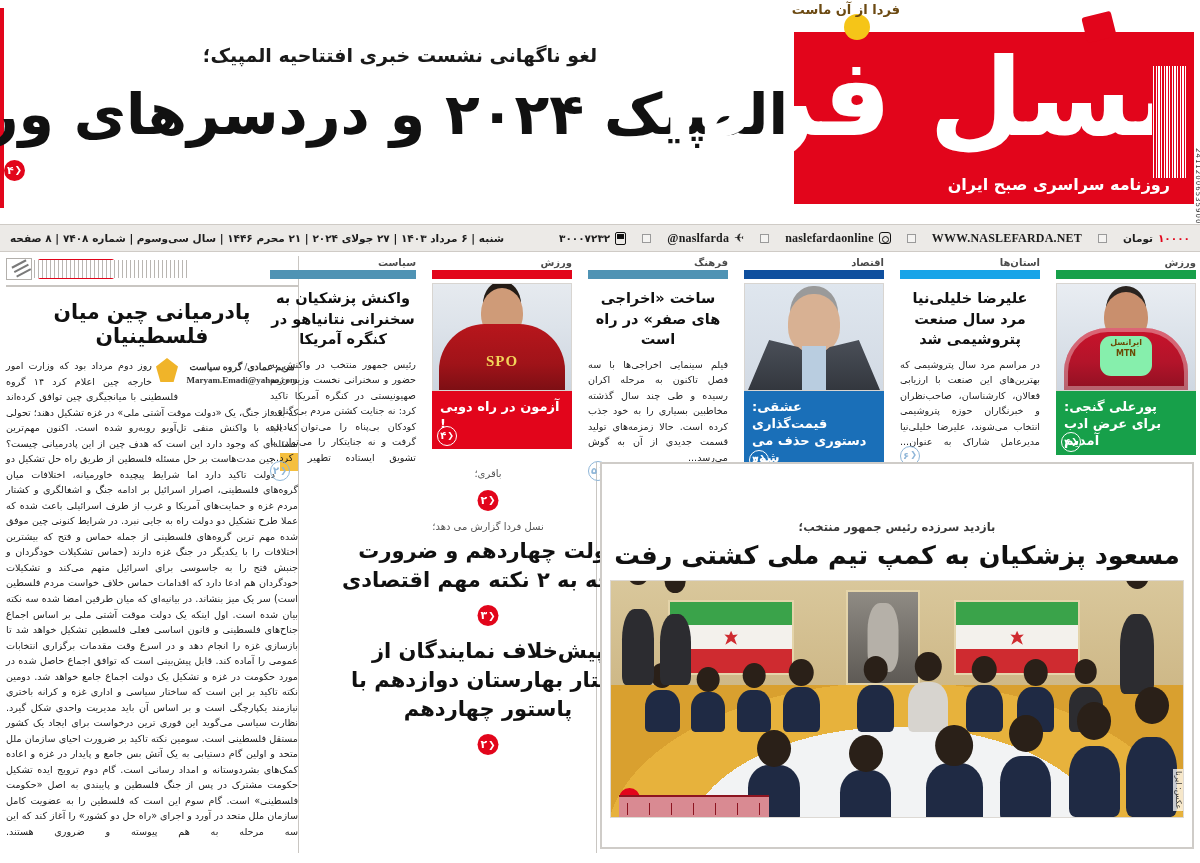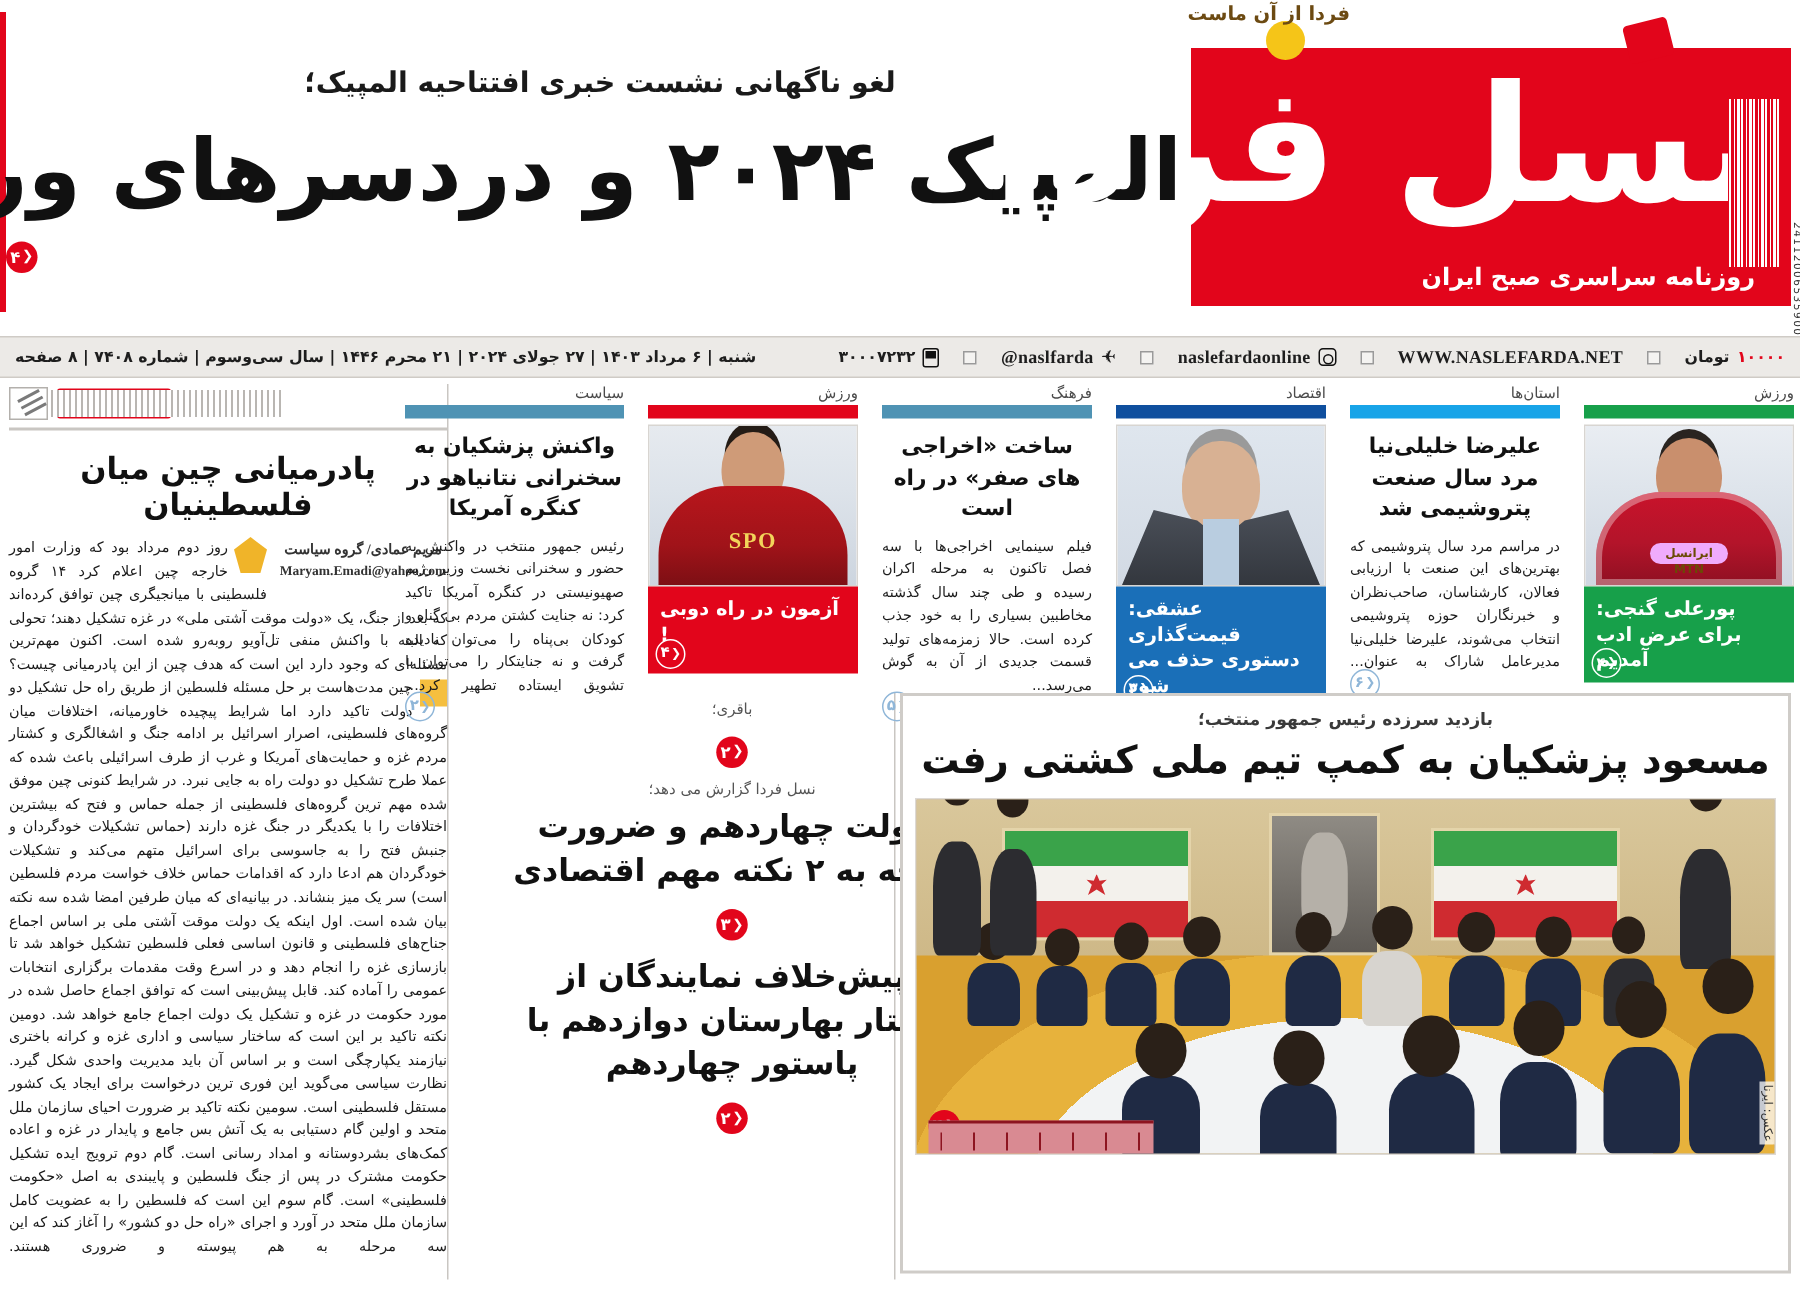--- a/index.html
+++ b/index.html
@@ -218,21 +218,21 @@
     direction: rtl;
   }
   
   .cards {
     position: absolute; left: 302px; right: 4px; top: 0; height: 202px;
   }
   .card {
     position: absolute; top: 0; width: 140px; height: 202px; direction: rtl;
   }
   .card-cat {
-    font-size: 10px; color: #4b4b4b; font-weight: 400;
+    font-size: 10px; color: #4b4b4b; font-weight: 700;
     text-align: right; height: 14px; line-height: 14px;
   }
   .card-bar { height: 9px; width: 100%; }
   .card-photo {
     margin-top: 4px; width: 100%; height: 108px;
     border: 1px solid #d8d5d1; position: relative; overflow: hidden;
   }
   .card-cap {
     width: 100%; min-height: 58px; padding: 7px 8px 6px;
     color: #fff; font-size: 13px; font-weight: 700;
@@ -264,21 +264,21 @@
     box-shadow: 0 -8px 0 -2px #2a2420;
   }
   .ph-ganji::after {
     content:''; position:absolute; left:50%; bottom:0; transform:translateX(-50%);
     width: 124px; height: 62px; border-radius: 44px 44px 0 0;
     background: linear-gradient(#c9132b 0%, #b3142a 55%, #8f1022 100%);
     box-shadow: inset 0 0 0 4px rgba(255,255,255,.35);
   }
   .ph-badge-yellow {
     position:absolute; left:50%; bottom:14px; transform:translateX(-50%);
-    width: 52px; height: 14px; border-radius: 11px; background:#f0abfc;
+    width: 52px; height: 40px; border-radius: 11px; background:#86efac;
     color:#6b4a05; font-size:8px; font-weight:700; text-align:center; line-height:11px;
     padding-top:1px; z-index:3;
   }
   .ph-azmoun { background: linear-gradient(#e6eaef 0%, #dde3ea 40%, #cdd5df 100%); }
   .ph-azmoun::before {
     content:''; position:absolute; left:50%; top:4px; transform:translateX(-50%);
     width: 42px; height: 50px; border-radius: 50% 50% 46% 46%;
     background:#cf9b78;
     box-shadow: 0 -9px 0 -2px #241c16;
   }
@@ -329,21 +329,21 @@
   .mh-div .b {
     position:absolute; left:50%; top:0; transform: translateX(-50%);
   }
 
   
   .feature {
     position: absolute; left: 600px; right: 6px; top: 206px; bottom: 14px;
     border: 2px solid #cfccc8; background: #fff; padding: 8px 8px 10px;
     direction: rtl;
   }
-  .ft-kicker { font-size: 11.5px; color: #3a3a3a; text-align: center; font-weight: 700; }
+  .ft-kicker { font-size: 11.5px; color: #3a3a3a; text-align: center; font-weight: 700; margin-top: 48px; }
   .ft-title {
     font-size: 25.5px; font-weight: 700; color: #111; text-align: center;
     margin-top: 6px; letter-spacing: -1.1px; white-space: nowrap;
   }
   .ft-photo {
     margin-top: 10px; position: relative; height: 238px; width: 100%;
     overflow: hidden; background: #c8b184;
     border: 1px solid #ddd9d4;
   }
   .ft-badge { position: absolute; left: 8px; bottom: 8px; z-index: 9; }

